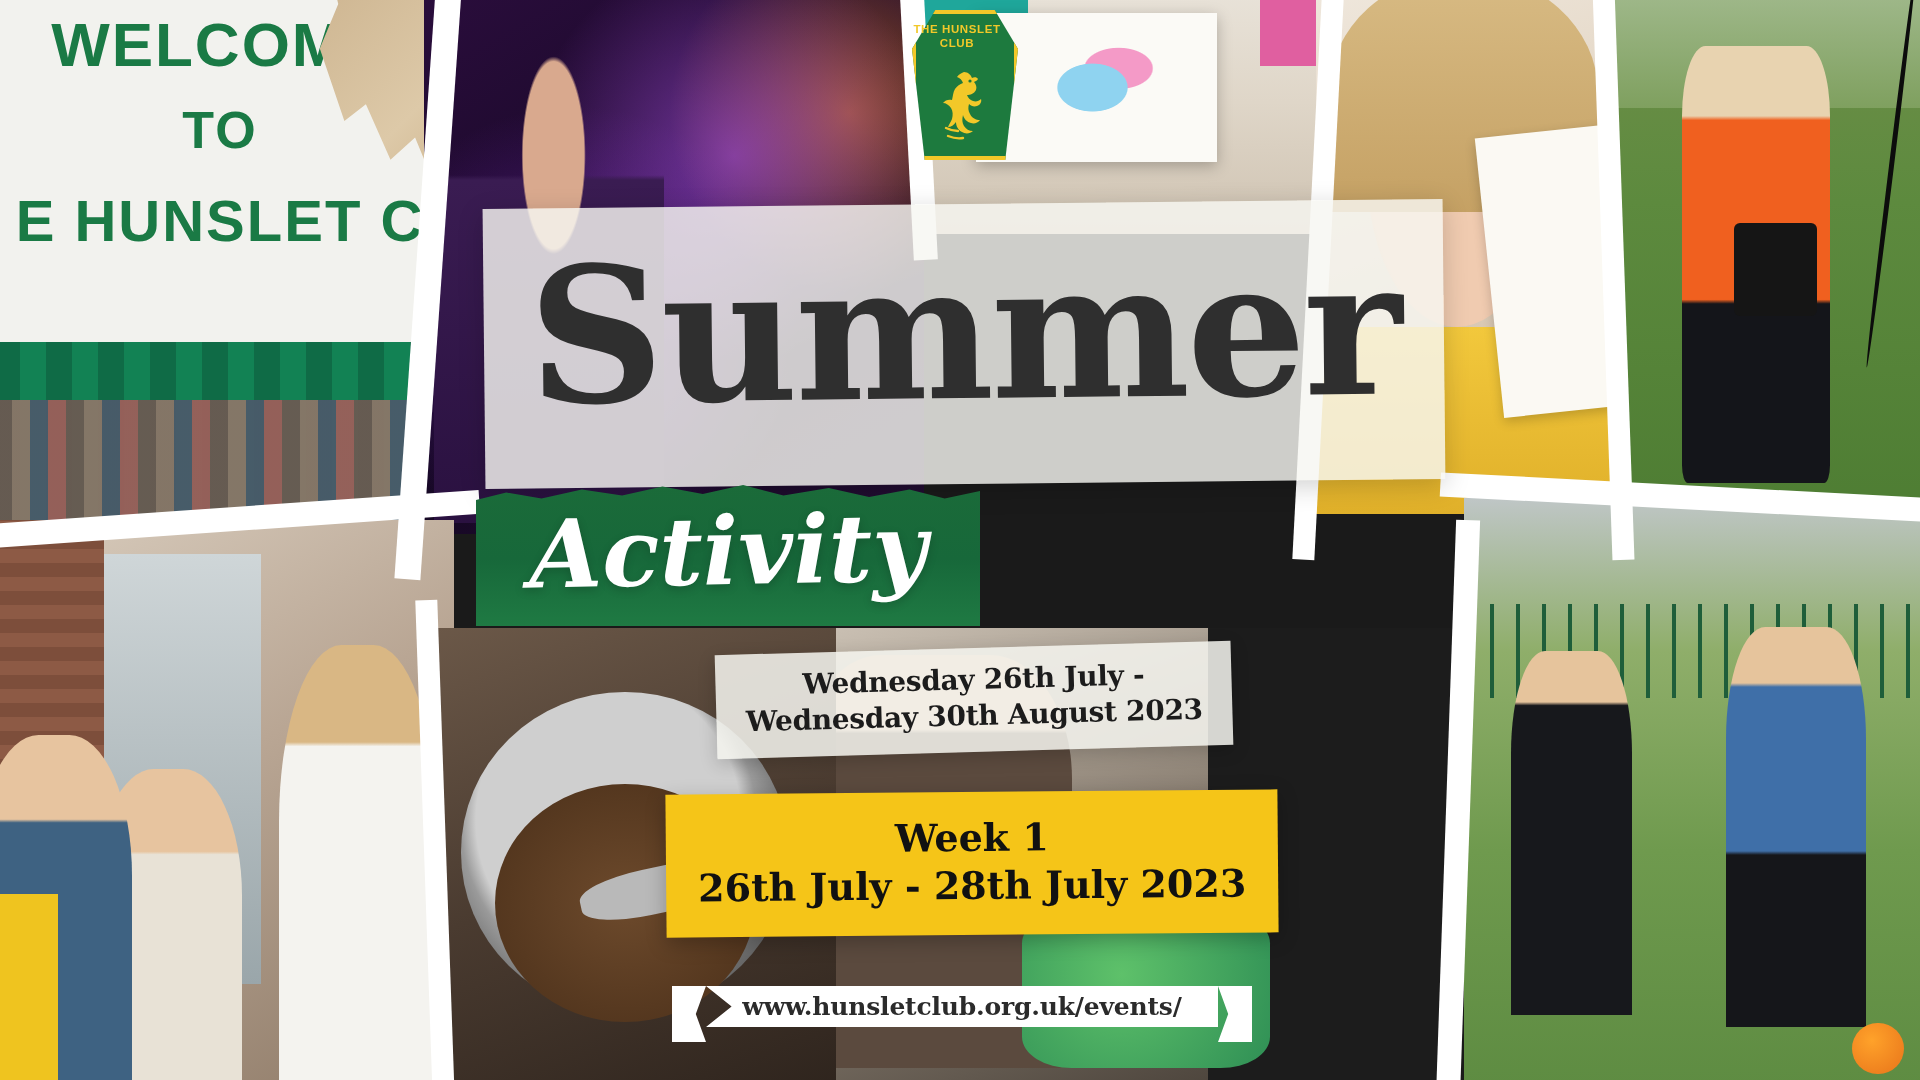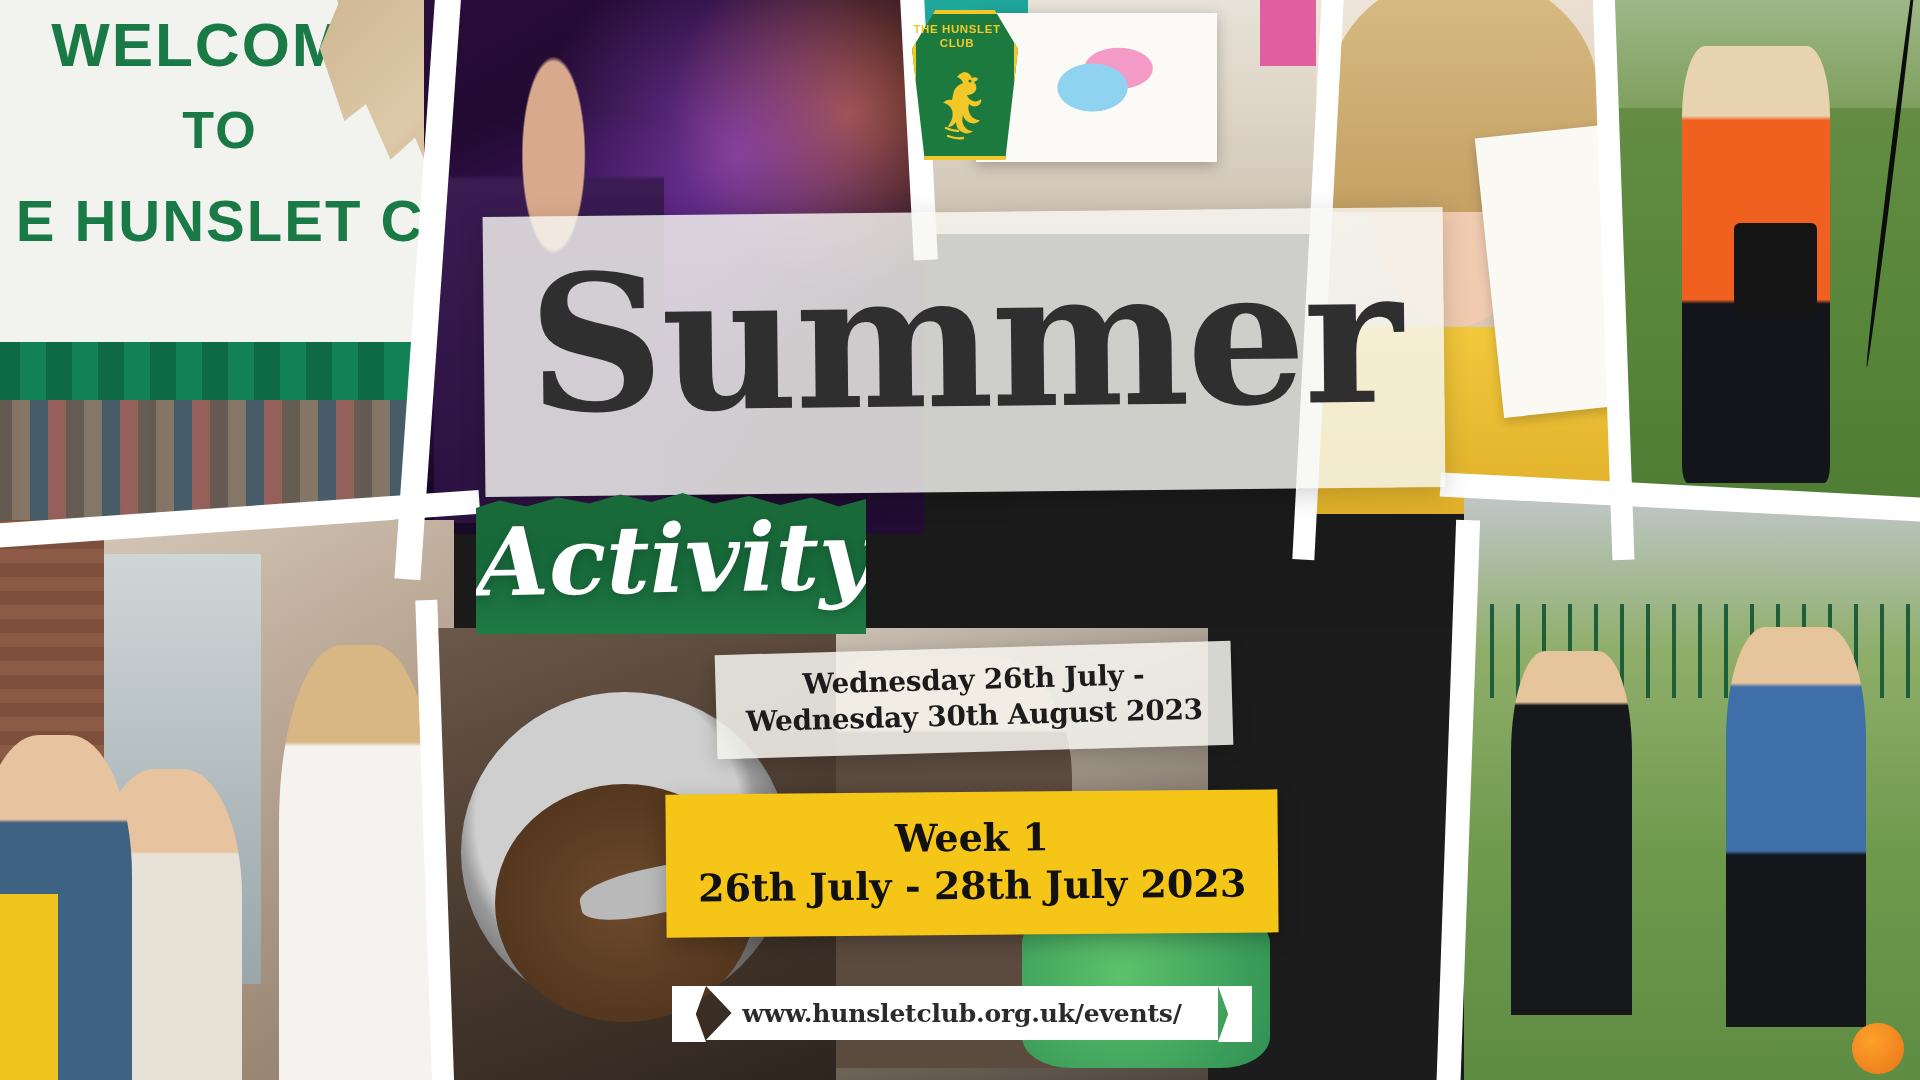--- a/index.html
+++ b/index.html
@@ -148,42 +148,42 @@
     position:absolute;left:0;right:16px;top:12px;text-align:center;color:#f2c829;
     font-family:"Liberation Sans",sans-serif;font-weight:bold;font-size:11.5px;
     letter-spacing:.6px;line-height:1.25;
   }
   #badge .lion{
     position:absolute;left:50%;top:56px;transform:translateX(-50%);
     width:62px;height:80px;
   }
 
   
-  #headline{position:absolute;left:484px;top:212px;width:960px;z-index:30;}
+  #headline{position:absolute;left:484px;top:204px;width:960px;z-index:30;}
 
   .paperpanel{
     position:relative;background:rgba(247,246,242,.82);
     box-shadow:0 6px 26px rgba(0,0,0,.18);
   }
   #summer-panel{
     width:960px;height:280px;transform:rotate(-0.6deg);
   }
   #summer-word{
     position:absolute;left:0;right:0;top:34px;text-align:center;
     font-family:"DejaVu Serif",serif;font-weight:bold;font-size:188px;
     color:#2f2f2f;letter-spacing:-3px;line-height:1;
   }
 
   
   #bands{position:relative;width:985px;height:150px;margin-top:-8px;margin-left:-8px;}
   .band{
     position:absolute;top:0;height:150px;
     clip-path:polygon(0 16%,6% 11%,13% 15%,21% 9%,29% 13%,37% 7%,45% 12%,53% 6%,61% 13%,70% 8%,78% 14%,86% 9%,93% 15%,100% 10%,100% 100%,0 100%);
   }
-  #band-green{left:0;width:390px;background:linear-gradient(180deg,#1b6b39 0%,#17683a 55%,#1f7a43 100%);}
+  #band-green{left:0;width:504px;background:linear-gradient(180deg,#1b6b39 0%,#17683a 55%,#1f7a43 100%);}
   #band-yellow{left:470px;width:515px;background:linear-gradient(180deg,#f2c82e 0%,#ecc029 55%,#f4cf45 100%);}
   .bandword{
     position:absolute;top:28px;width:100%;text-align:center;color:#ffffff;
     font-family:"DejaVu Serif",serif;font-style:italic;font-weight:bold;
     font-size:94px;line-height:1;text-shadow:0 3px 10px rgba(0,0,0,.18);
   }
   #band-green .bandword{transform:rotate(-1deg);}
   #band-yellow .bandword{transform:rotate(-1deg);}
 
   
@@ -206,21 +206,21 @@
   }
   #weekbox .wk{
     font-family:"DejaVu Serif",serif;font-weight:bold;font-size:38px;color:#111;line-height:1.25;
   }
   #weekbox .wd{
     font-family:"DejaVu Serif",serif;font-weight:bold;font-size:38px;color:#111;line-height:1.25;
   }
 
   
   #ribbon{
-    position:absolute;left:706px;top:986px;width:512px;height:54px;background:#ffffff;z-index:33;
+    position:absolute;left:706px;top:986px;width:512px;height:41px;background:#ffffff;z-index:33;
     clip-path:polygon(0 0,100% 0,100% 100%,0 100%,5% 50%);
     display:flex;align-items:center;justify-content:center;
     box-shadow:0 4px 14px rgba(0,0,0,.3);
   }
   #ribbon .urlt{
     font-family:"DejaVu Serif",serif;font-weight:bold;font-size:25px;color:#2b2b2b;letter-spacing:-.2px;
   }
   #ribbon-l,#ribbon-r{position:absolute;top:986px;height:56px;width:34px;z-index:32;background:#ffffff;}
   #ribbon-l{left:672px;clip-path:polygon(0 0,100% 0,70% 50%,100% 100%,0 100%);}
   #ribbon-r{left:1218px;clip-path:polygon(0 0,100% 0,100% 100%,0 100%,30% 50%);}

